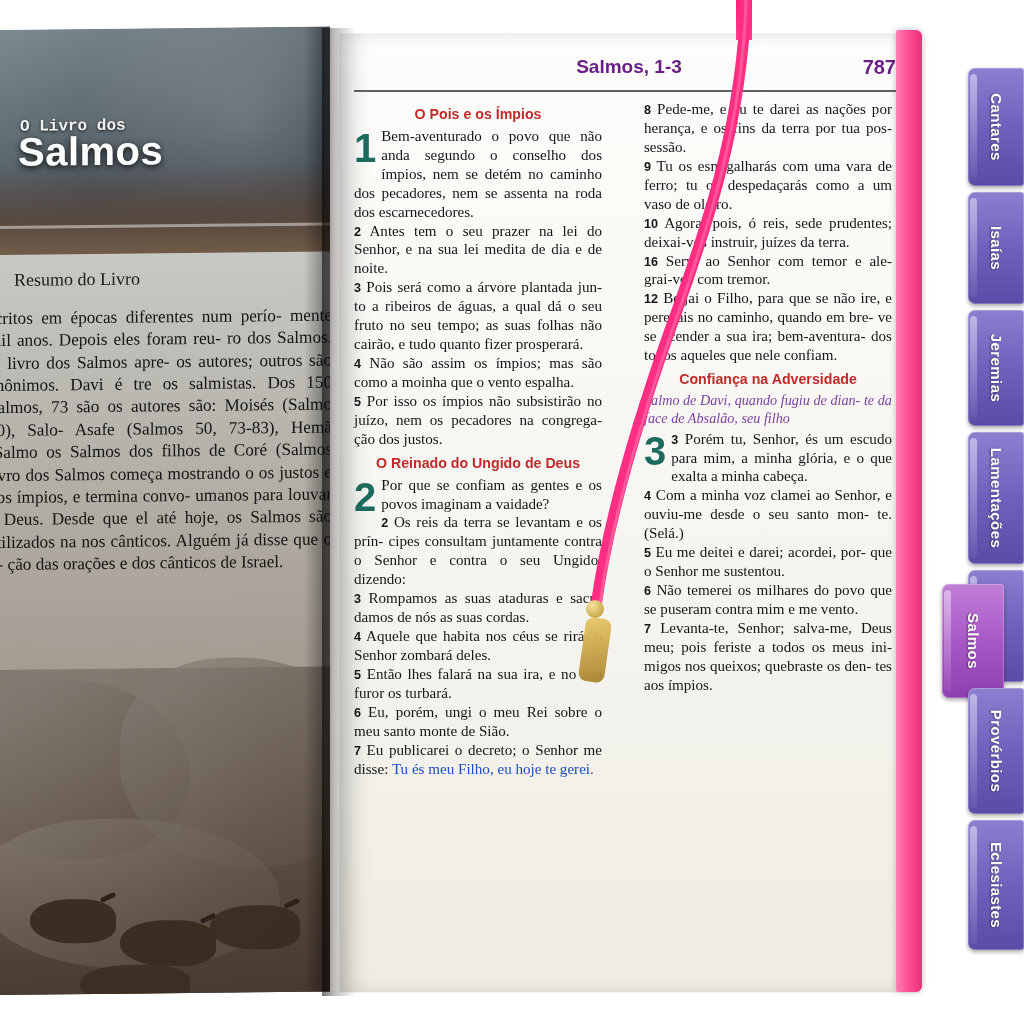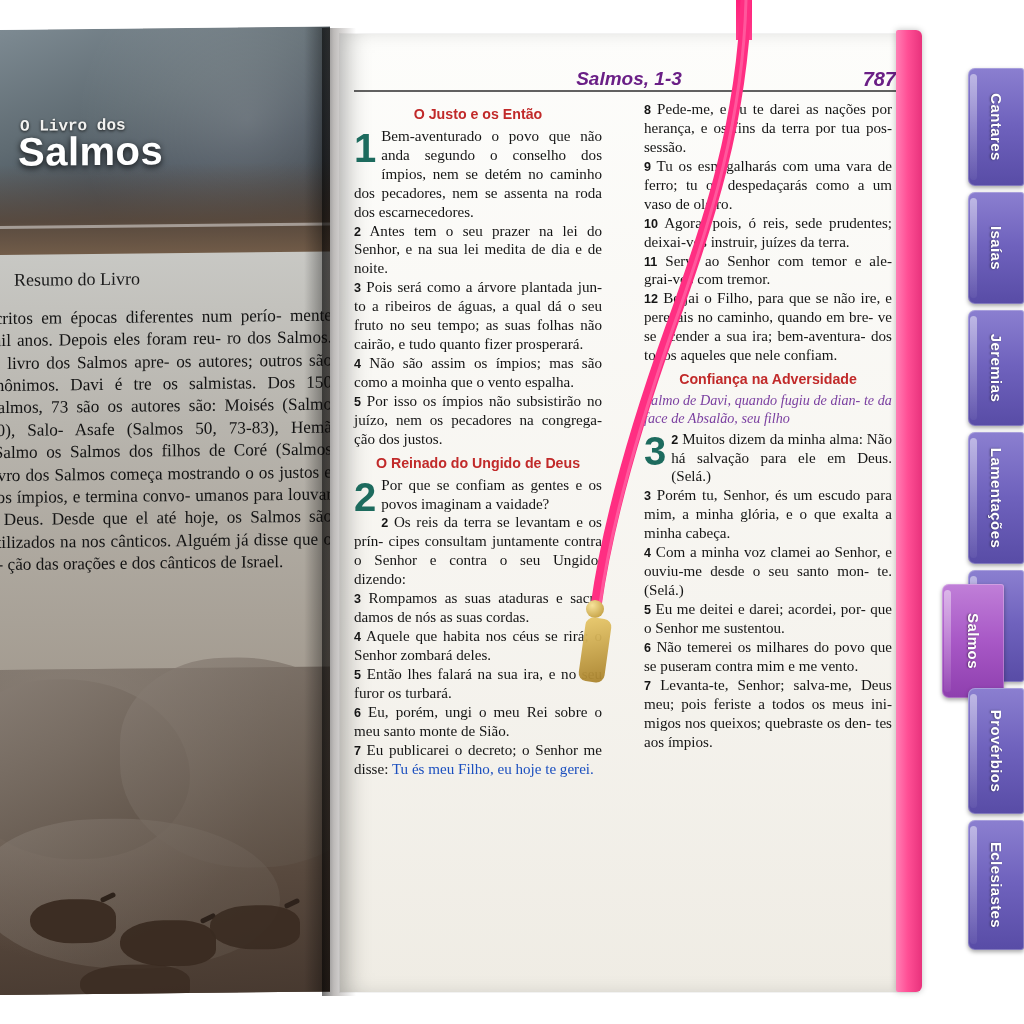--- a/index.html
+++ b/index.html
@@ -70,21 +70,21 @@
     background:linear-gradient(90deg, rgba(0,0,0,.55) 0%, rgba(40,30,25,.30) 35%, rgba(255,255,255,.0) 100%);
   }
 
   
   .right-page{
     position:absolute;left:340px;top:34px;width:578px;height:958px;
     background:linear-gradient(180deg,#fdfdfb 0%, #f6f4ef 60%, #efece4 100%);
     box-shadow: inset 16px 0 26px -12px rgba(0,0,0,.35), 0 0 0 1px rgba(0,0,0,.05);
   }
   .page-header{
-    position:absolute;left:0;top:34px;width:100%;height:26px;font-style:italic;
+    position:absolute;left:0;top:22px;width:100%;height:26px;
   }
   .hdr-title{
     position:absolute;left:0;right:0;text-align:center;color:#6a1f86;
     font-family:"Liberation Sans",sans-serif;font-weight:bold;font-size:19px;
   }
   .hdr-page{
     position:absolute;right:22px;top:0;color:#6a1f86;
     font-family:"Liberation Sans",sans-serif;font-weight:bold;font-size:20px;
   }
   .hdr-rule{
@@ -201,49 +201,48 @@
     <div class="page-header">
       <div class="hdr-title">Salmos, 1-3</div>
       <div class="hdr-page">787</div>
     </div>
     <div class="hdr-rule"></div>
 
     <div class="cols">
       <div class="col-rule"></div>
 
       <div class="col col-left">
-        <div class="sect">O Justo e os Então</div>
+        <div class="sect">O Pois e os Ímpios</div>
         <p class="v"><span class="drop">1</span><span>Bem-aventurado o povo que não anda segundo o conselho dos ímpios, nem se detém no caminho dos pecadores, nem se assenta na roda dos escarnecedores.</span></p>
         <p class="v"><span class="vn">2</span> <span>Antes tem o seu prazer na lei do Senhor, e na sua lei medita de dia e de noite.</span></p>
         <p class="v"><span class="vn">3</span> <span>Pois será como a árvore plantada jun- to a ribeiros de águas, a qual dá o seu fruto no seu tempo; as suas folhas não cairão, e tudo quanto fizer prosperará.</span></p>
         <p class="v"><span class="vn">4</span> <span>Não são assim os ímpios; mas são como a moinha que o vento espalha.</span></p>
         <p class="v"><span class="vn">5</span> <span>Por isso os ímpios não subsistirão no juízo, nem os pecadores na congrega- ção dos justos.</span></p>
 
         <div class="sect">O Reinado do Ungido de Deus</div>
         <p class="v"><span class="drop">2</span><span>Por que se confiam as gentes e os povos imaginam a vaidade?</span></p>
         <p class="v"><span class="vn">2</span> <span>Os reis da terra se levantam e os prín- cipes consultam juntamente contra o Senhor e contra o seu Ungido, dizendo:</span></p>
         <p class="v"><span class="vn">3</span> <span>Rompamos as suas ataduras e sacu- damos de nós as suas cordas.</span></p>
         <p class="v"><span class="vn">4</span> <span>Aquele que habita nos céus se rirá; o Senhor zombará deles.</span></p>
         <p class="v"><span class="vn">5</span> <span>Então lhes falará na sua ira, e no seu furor os turbará.</span></p>
         <p class="v"><span class="vn">6</span> <span>Eu, porém, ungi o meu Rei sobre o meu santo monte de Sião.</span></p>
         <p class="v"><span class="vn">7</span> <span>Eu publicarei o decreto; o Senhor me disse: </span><span class="redlink">Tu és meu Filho, eu hoje te gerei.</span></p>
       </div>
 
       <div class="col col-right">
         <p class="v"><span class="vn">8</span> <span>Pede-me, e eu te darei as nações por herança, e os fins da terra por tua pos- sessão.</span></p>
         <p class="v"><span class="vn">9</span> <span>Tu os esmigalharás com uma vara de ferro; tu os despedaçarás como a um vaso de oleiro.</span></p>
         <p class="v"><span class="vn">10</span> <span>Agora, pois, ó reis, sede prudentes; deixai-vos instruir, juízes da terra.</span></p>
-        <p class="v"><span class="vn">11</span> <span>Servi ao Senhor com temor e ale- grai-vos com tremor.</span></p>
+        <p class="v"><span class="vn">16</span> <span>Servi ao Senhor com temor e ale- grai-vos com tremor.</span></p>
         <p class="v"><span class="vn">12</span> <span>Beijai o Filho, para que se não ire, e pereçais no caminho, quando em bre- ve se acender a sua ira; bem-aventura- dos todos aqueles que nele confiam.</span></p>
 
         <div class="sect">Confiança na Adversidade</div>
         <div class="subitalic">Salmo de Davi, quando fugiu de dian- te da face de Absalão, seu filho</div>
 
         <p class="v"><span class="drop">3</span></p>
-        <p class="v"><span class="vn">2</span> <span>Muitos dizem da minha alma: Não há salvação para ele em Deus. (Selá.)</span></p>
         <p class="v"><span class="vn">3</span> <span>Porém tu, Senhor, és um escudo para mim, a minha glória, e o que exalta a minha cabeça.</span></p>
         <p class="v"><span class="vn">4</span> <span>Com a minha voz clamei ao Senhor, e ouviu-me desde o seu santo mon- te. (Selá.)</span></p>
         <p class="v"><span class="vn">5</span> <span>Eu me deitei e darei; acordei, por- que o Senhor me sustentou.</span></p>
         <p class="v"><span class="vn">6</span> <span>Não temerei os milhares do povo que se puseram contra mim e me vento.</span></p>
         <p class="v"><span class="vn">7</span> <span>Levanta-te, Senhor; salva-me, Deus meu; pois feriste a todos os meus ini- migos nos queixos; quebraste os den- tes aos ímpios.</span></p>
       </div>
     </div>
   </div>
 
   <div class="pink-edge"></div>

